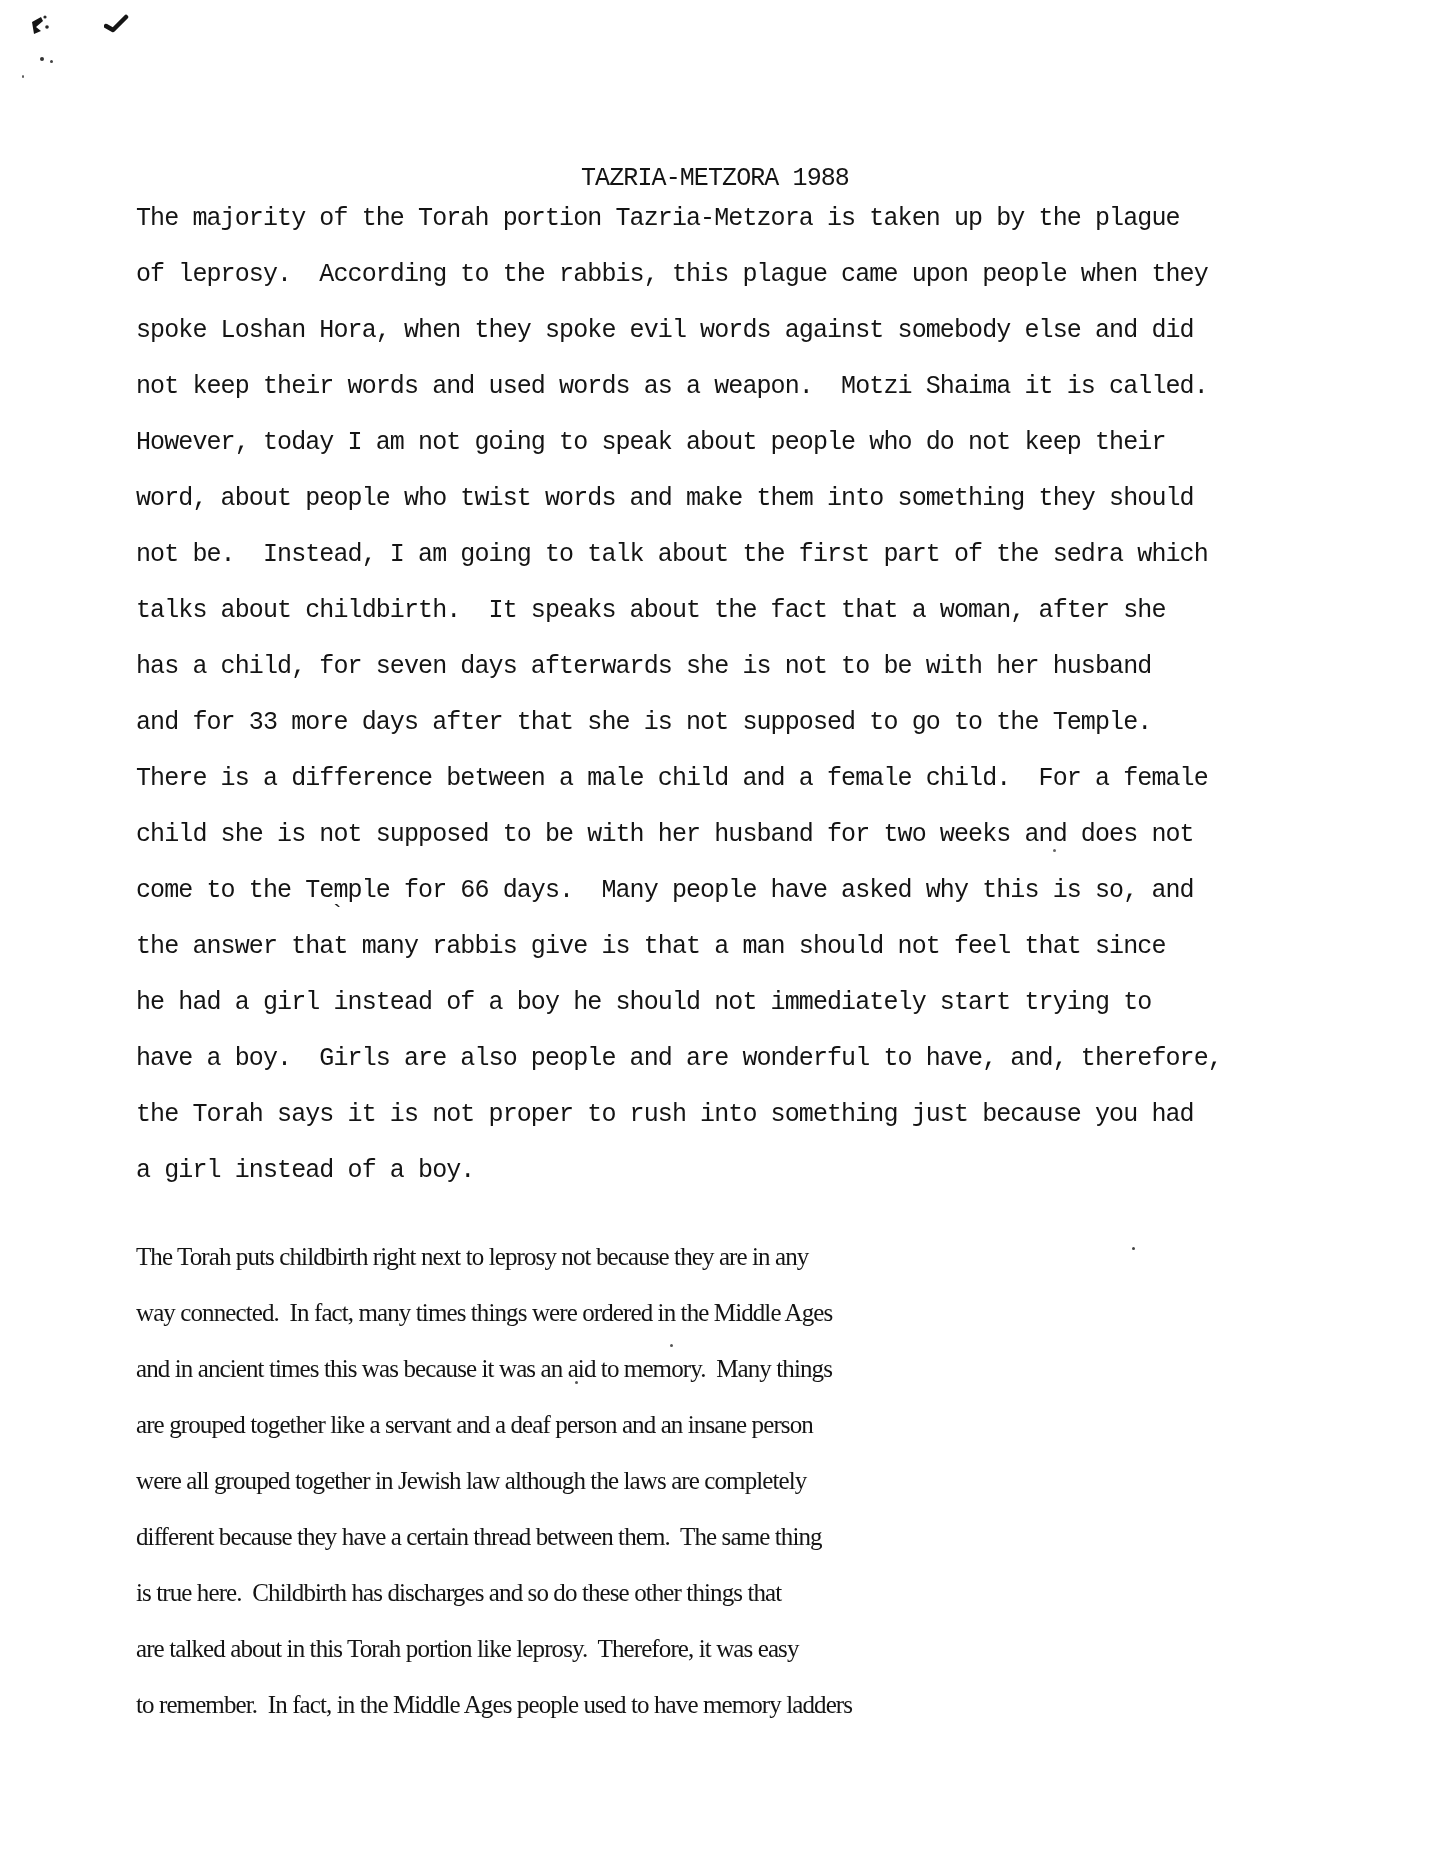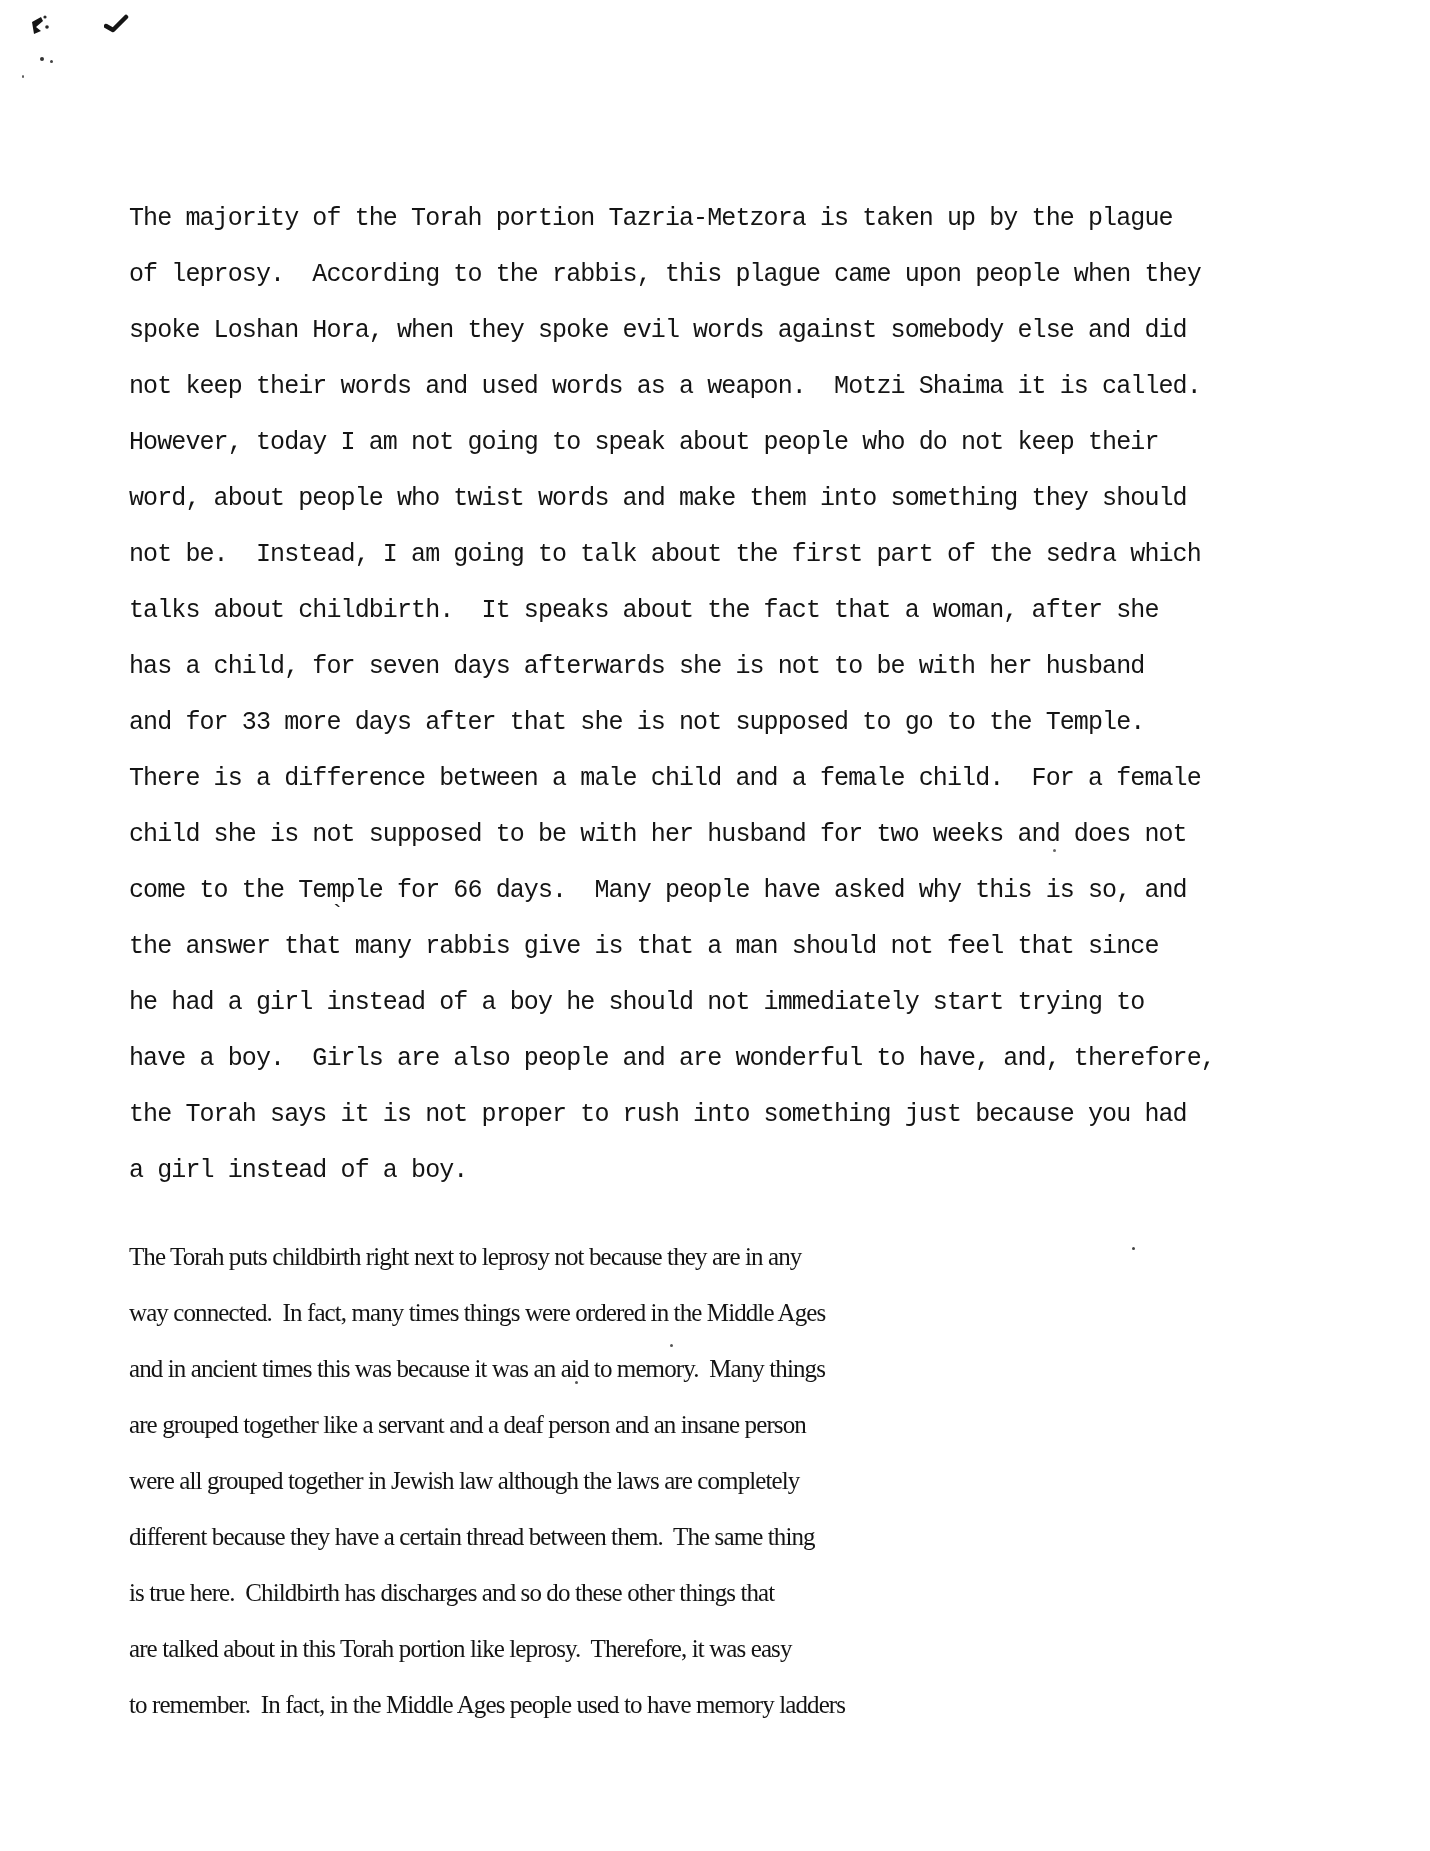--- a/index.html
+++ b/index.html
@@ -26,21 +26,21 @@
     letter-spacing: -0.9px;
     line-height: 30px;
     white-space: pre;
   }
   .doc-title, .doc-author {
     display: block;
   }
   .body-text {
     position: absolute;
     top: 191px;
-    left: 129px;
+    left: 136px;
     width: 1175px;
     font-size: 25px;
     letter-spacing: -0.9px;
     line-height: 56px;
   }
   .para {
     margin: 0;
     white-space: pre-wrap;
   }
   .para-2 {
@@ -89,20 +89,21 @@
   </svg>
   <span class="speck speck-1"></span>
   <span class="speck speck-2"></span>
   <span class="speck speck-3"></span>
   <span class="speck speck-4"></span>
   <span class="speck speck-5"></span>
   <span class="speck speck-6"></span>
   <span class="speck speck-7"></span>
 
   <header class="heading">
+    <span class="doc-title">TAZRIA-METZORA 1988</span>
   </header>
 
   <main class="body-text">
     <p class="para para-1">The majority of the Torah portion Tazria-Metzora is taken up by the plague
 of leprosy.  According to the rabbis, this plague came upon people when they
 spoke Loshan Hora, when they spoke evil words against somebody else and did
 not keep their words and used words as a weapon.  Motzi Shaima it is called.
 However, today I am not going to speak about people who do not keep their
 word, about people who twist words and make them into something they should
 not be.  Instead, I am going to talk about the first part of the sedra which

